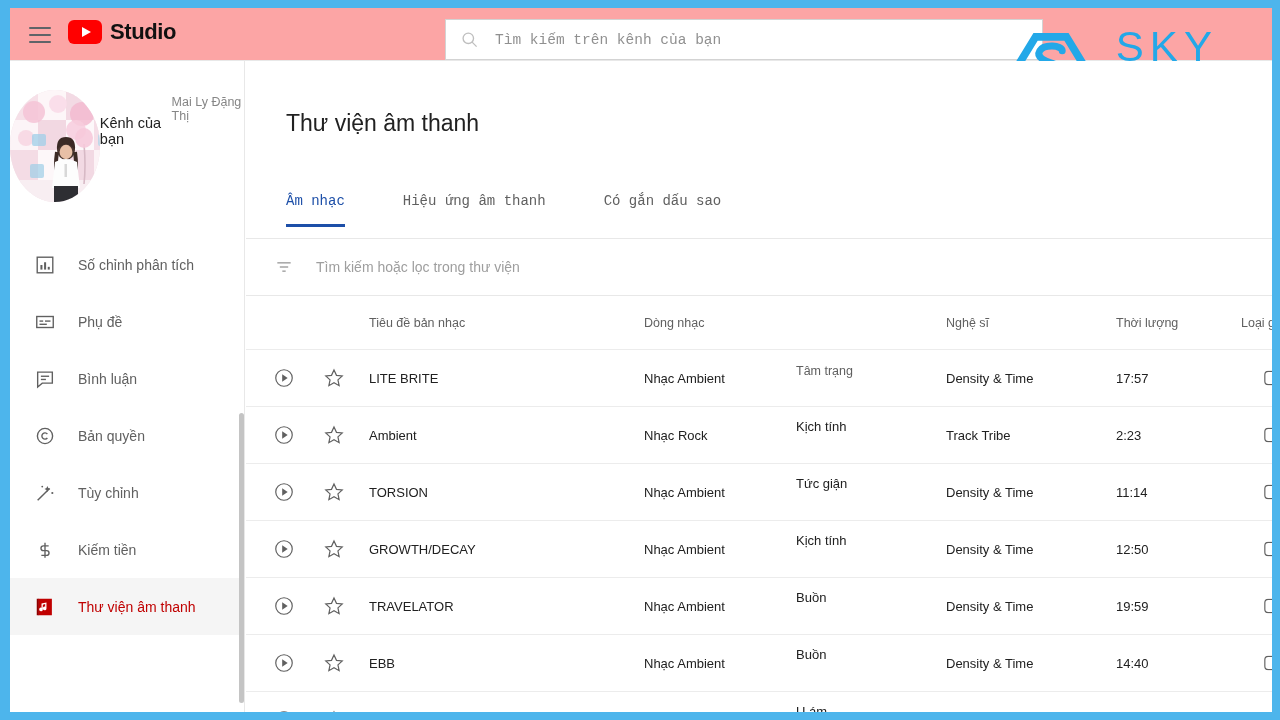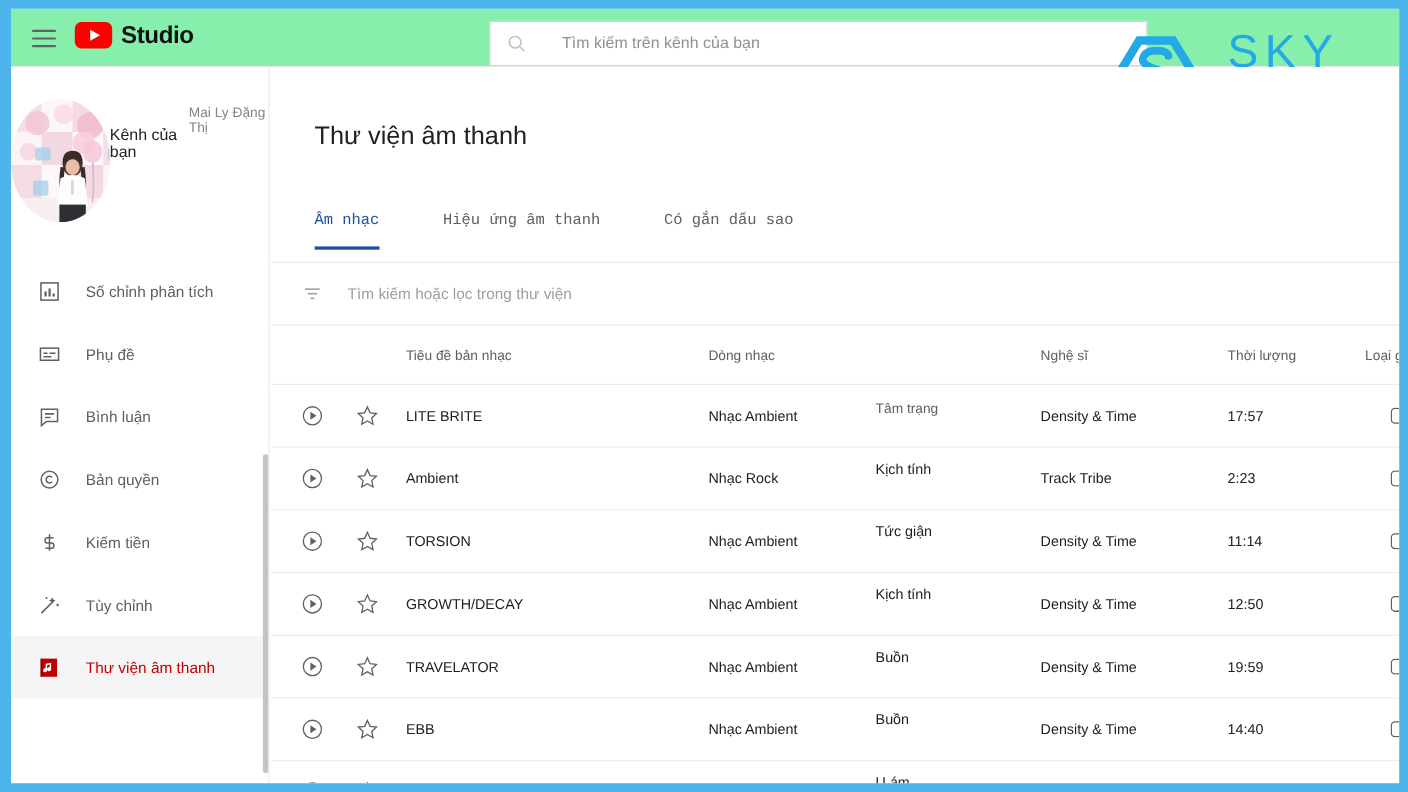--- a/index.html
+++ b/index.html
@@ -14,21 +14,21 @@
     left: 10px; top: 8px;
     width: 1262px; height: 704px;
     background: #ffffff;
     overflow: hidden;
   }
 
   
   .topbar {
     position: absolute; left: 0; top: 0;
     width: 1262px; height: 53px;
-    background: #86efac;
+    background: #fca5a5;
     border-bottom: 1px solid #e8e8e8;
   }
   .hamburger {
     position: absolute; left: 14px; top: 14px;
     width: 34px; height: 26px;
     display: flex; flex-direction: column;
     justify-content: center; gap: 5px;
     padding: 0 5px;
     cursor: pointer;
   }
@@ -61,22 +61,22 @@
     position: absolute; left: 435px; top: 11px;
     width: 598px; height: 41px;
     border: 1px solid #d3d3d3;
     background: #ffffff;
     display: flex; align-items: center;
     padding-left: 14px;
   }
   .search-icon { width: 19px; height: 19px; flex: 0 0 auto; opacity: .55; }
   .search-input {
     border: none; outline: none; background: transparent;
-    margin-left: 32px; font-size: 14.5px; color: #606060;
-    font-family: Liberation Sans, sans-serif; width: 500px;
+    margin-left: 16px; font-size: 14.5px; color: #606060;
+    font-family: Liberation Mono, monospace; width: 500px;
   }
   .search-input::placeholder { color: #909090; }
 
   
   .watermark {
     position: absolute; right: 6px; top: 6px;
     width: 250px; height: 96px;
     display: flex; align-items: center; gap: 8px;
     pointer-events: none;
   }
@@ -325,34 +325,34 @@
       <div class="menu-item">
         <svg class="mi-ico" viewBox="0 0 24 24">
           <circle cx="12" cy="12" r="8.3" fill="none" stroke="#606060" stroke-width="1.5"></circle>
           <path d="M14.6 9.8a3.4 3.4 0 1 0 0 4.4" fill="none" stroke="#606060" stroke-width="1.5"></path>
         </svg>
         <span>Bản quyền</span>
       </div>
 
       <div class="menu-item">
         <svg class="mi-ico" viewBox="0 0 24 24">
-          <path d="M16 7.5H10.2a2.6 2.6 0 0 0 0 5.2h3.6a2.6 2.6 0 0 1 0 5.2H8" fill="none" stroke="#606060" stroke-width="1.5"></path>
-          <line x1="12" y1="4" x2="12" y2="20.5" stroke="#606060" stroke-width="1.5"></line>
-        </svg>
-        <span>Kiếm tiền</span>
-      </div>
-
-      <div class="menu-item">
-        <svg class="mi-ico" viewBox="0 0 24 24">
           <line x1="4" y1="20" x2="17" y2="7" stroke="#606060" stroke-width="1.6"></line>
           <path d="M14.6 4.4l1 2.2 2.2 1-2.2 1-1 2.2-1-2.2-2.2-1 2.2-1Z" fill="#606060"></path>
           <circle cx="20" cy="12" r="1.2" fill="#606060"></circle>
           <circle cx="9" cy="5" r="1" fill="#606060"></circle>
         </svg>
         <span>Tùy chỉnh</span>
+      </div>
+
+      <div class="menu-item">
+        <svg class="mi-ico" viewBox="0 0 24 24">
+          <path d="M16 7.5H10.2a2.6 2.6 0 0 0 0 5.2h3.6a2.6 2.6 0 0 1 0 5.2H8" fill="none" stroke="#606060" stroke-width="1.5"></path>
+          <line x1="12" y1="4" x2="12" y2="20.5" stroke="#606060" stroke-width="1.5"></line>
+        </svg>
+        <span>Kiếm tiền</span>
       </div>
 
       <div class="menu-item active">
         <svg class="mi-ico" viewBox="0 0 24 24">
           <rect x="4.5" y="3" width="15" height="18" fill="#c00000"></rect>
           <rect x="3" y="3" width="2" height="18" fill="#8e0000"></rect>
           <path d="M13.6 7.2v6.3a2 2 0 1 1-1.4-1.9V8.8l-2.6.7v5.1a2 2 0 1 1-1.4-1.9V8.2Z" fill="#ffffff"></path>
         </svg>
         <span>Thư viện âm thanh</span>
       </div>

